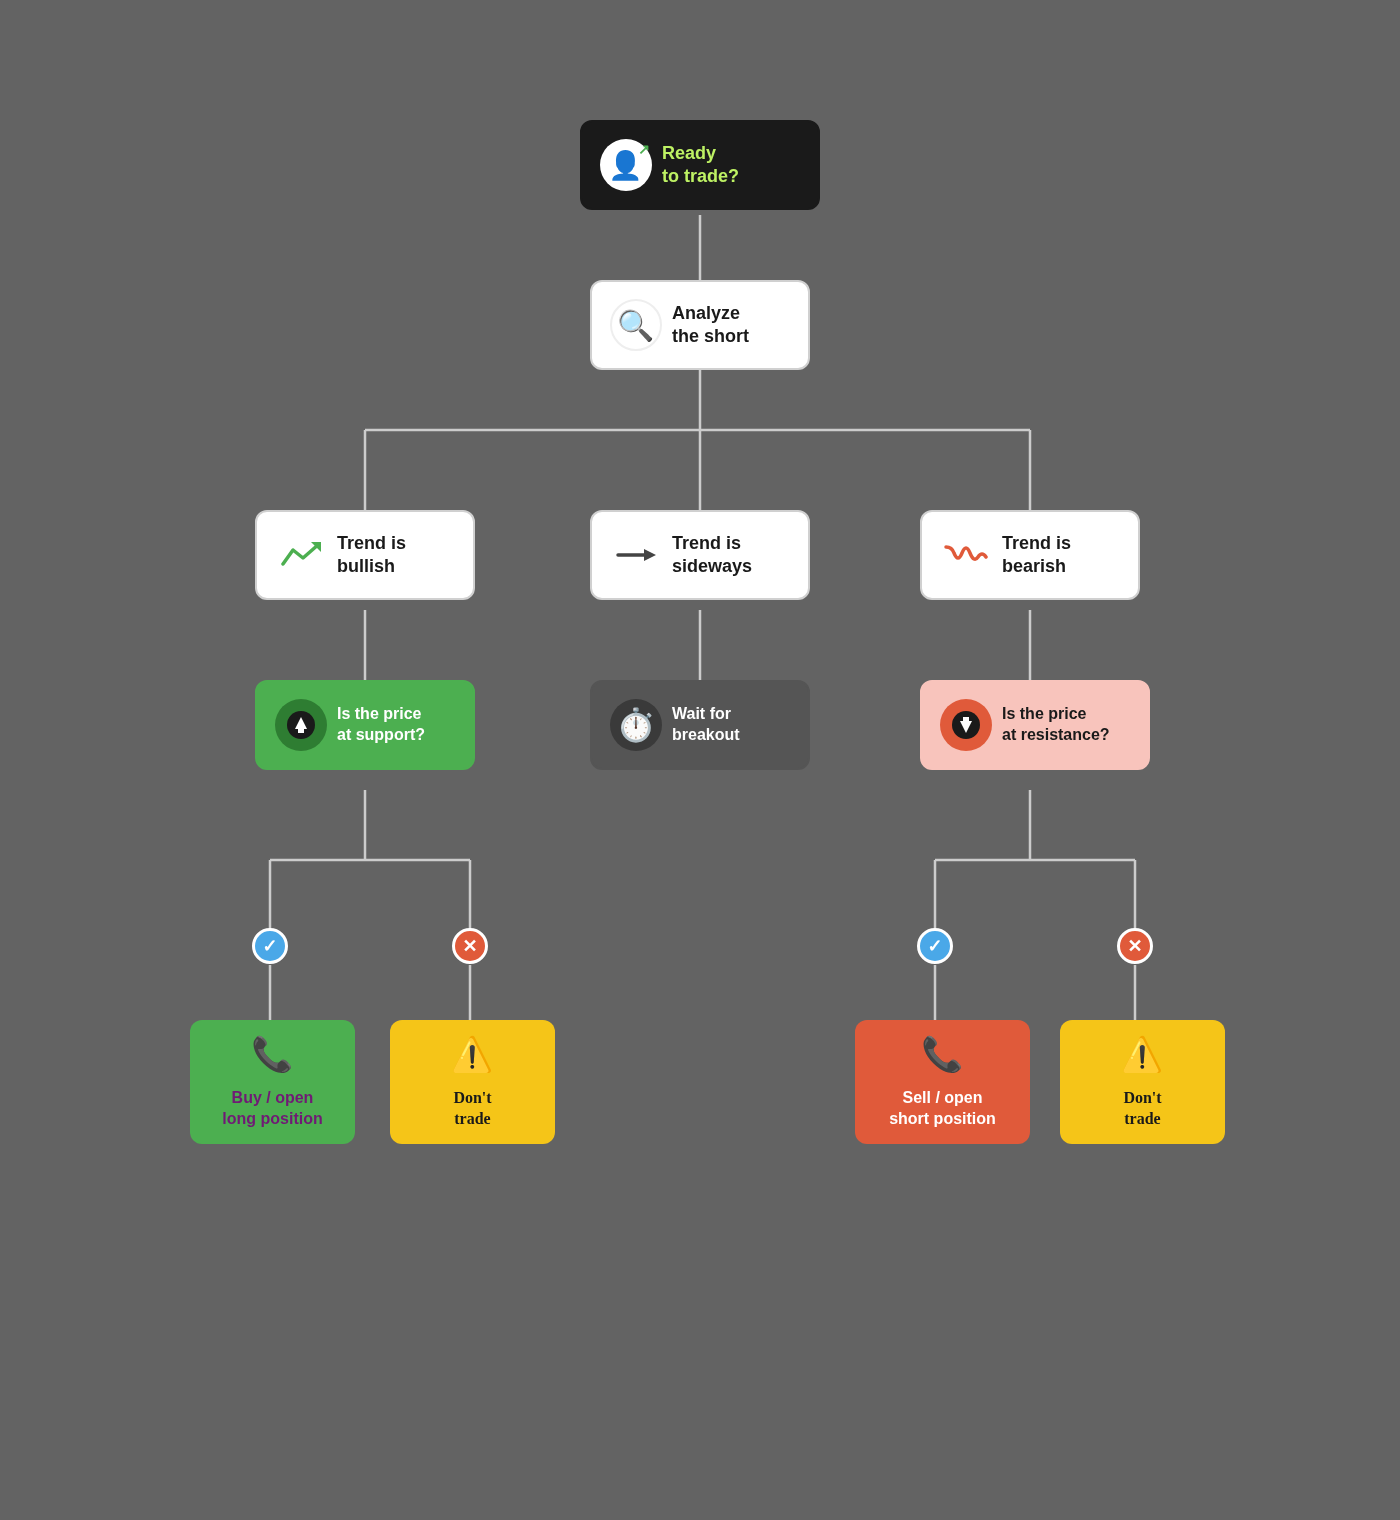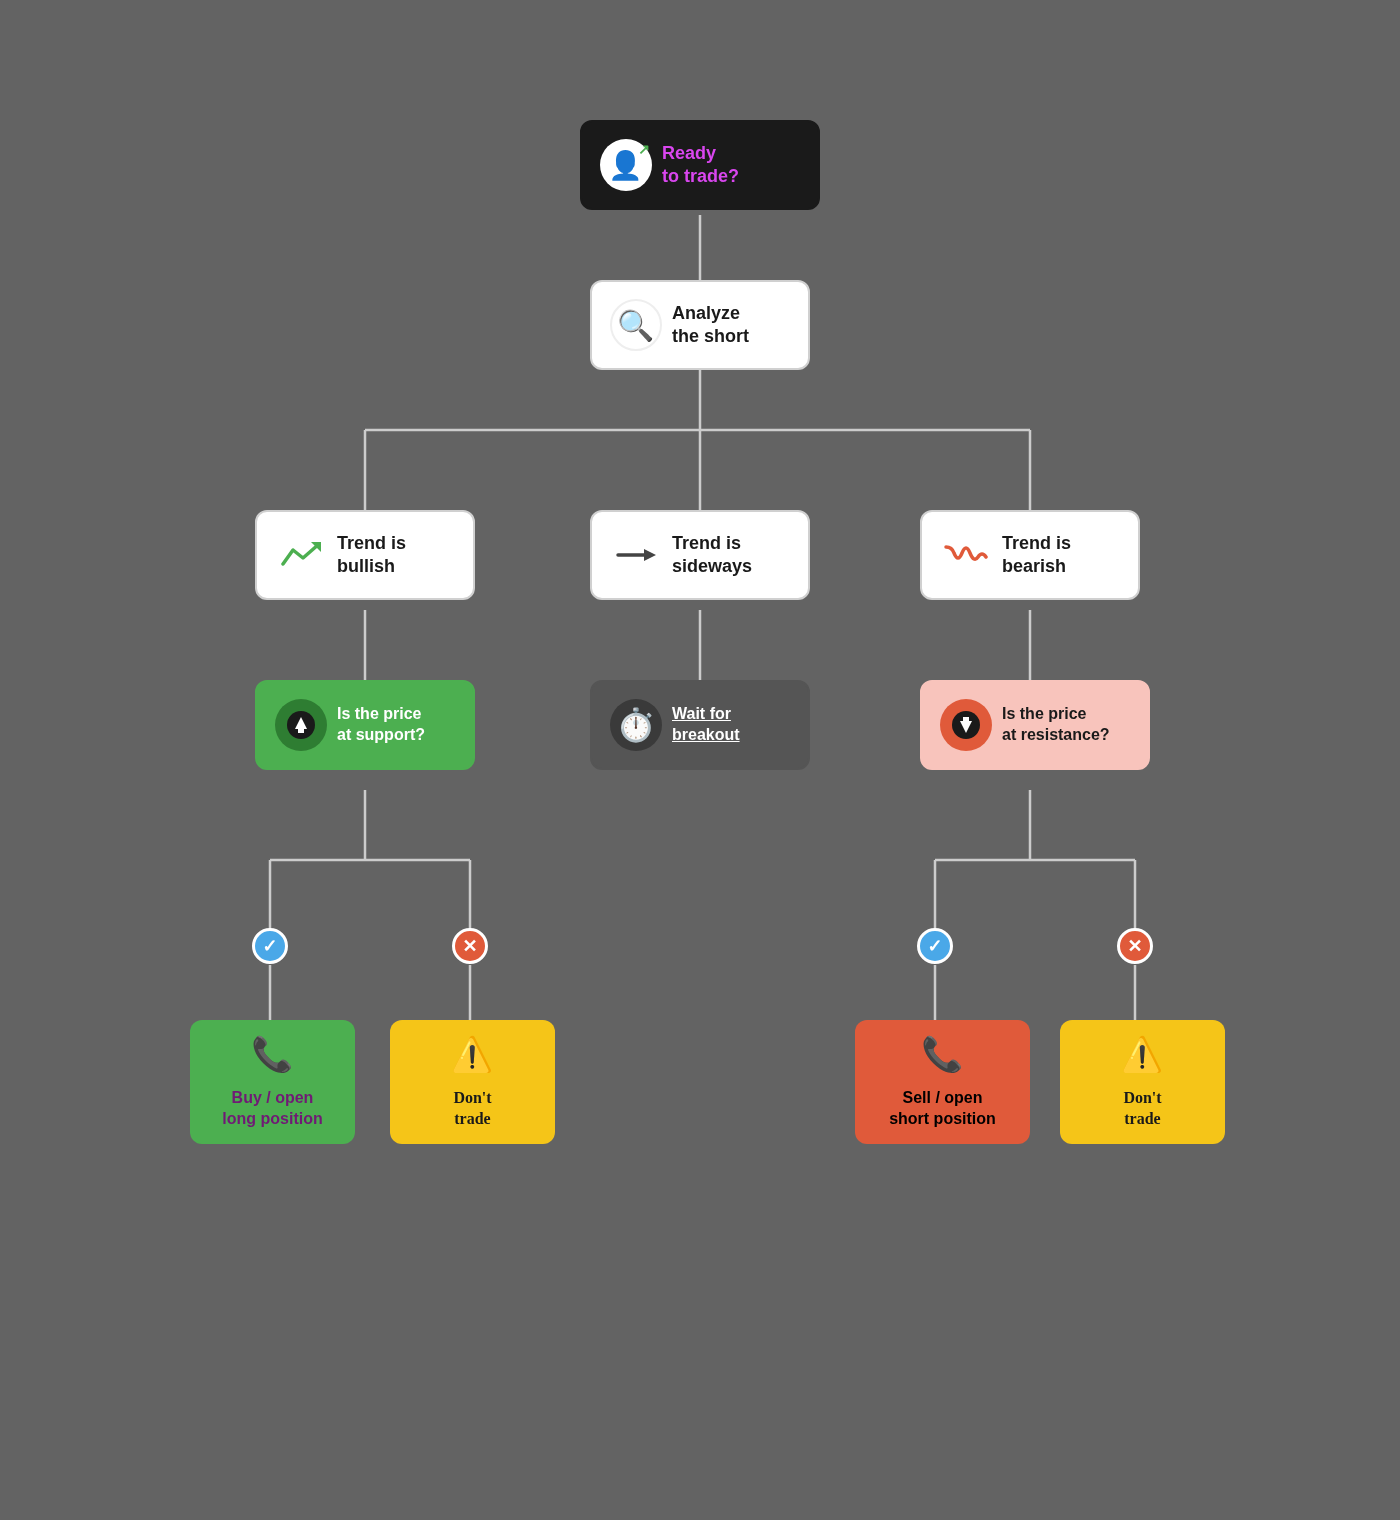--- a/index.html
+++ b/index.html
@@ -77,21 +77,21 @@
 
     .node-pink {
       background: #f8c4bc;
       border: 2px solid #f8c4bc;
     }
 
     .node-gray {
       background: #555555;
       border: 2px solid #555555;
     }
-    .node-gray .node-label { color: #fff; text-decoration: underline; }
+    .node-gray .node-label { color: #fff; }
 
     .node-action-green {
       background: #4caf50;
       border-radius: 12px;
     }
     .node-action-green .node-label { color: #fff; }
 
     .node-action-red {
       background: #e05a3a;
       border-radius: 12px;
@@ -171,21 +171,21 @@
     <line x1="320" y1="905" x2="320" y2="960" stroke="#ccc" stroke-width="2.5"></line>
     <line x1="785" y1="905" x2="785" y2="960" stroke="#ccc" stroke-width="2.5"></line>
     <line x1="985" y1="905" x2="985" y2="960" stroke="#ccc" stroke-width="2.5"></line>
   </svg>
 
   <div class="node node-dark" style="left: 430px; top: 60px; width: 240px; min-height: 90px;">
     <div class="icon-box icon-white-bg" style="position:relative;">
       <span style="font-size:28px;">👤</span>
       <span style="position:absolute;top:2px;right:2px;color:#4caf50;font-size:14px;font-weight:bold;">↗</span>
     </div>
-    <div class="node-label" style="color:#d946ef; white-space:pre-line;">Ready
+    <div class="node-label" style="color:#bef264; white-space:pre-line;">Ready
 to trade?</div>
   </div>
 
   <div class="node node-white" style="left: 440px; top: 220px; width: 220px; min-height: 90px;">
     <div class="icon-box icon-white-bg" style="background:#fff; border:2px solid #eee; font-size:30px;">
       <span>🔍</span>
     </div>
     <div class="node-label" style="white-space:pre-line;">Analyze
 the short</div>
   </div>
@@ -277,21 +277,21 @@
   </div>
 
   <div class="node node-action-yellow" style="left: 240px; top: 960px; width: 165px; min-height: 90px; flex-direction:column; align-items:center; text-align:center; padding: 14px 12px;">
     <div style="font-size:34px; margin-bottom:4px;">⚠️</div>
     <div class="node-label" style="white-space:pre-line; font-size:16px;">Don't
 trade</div>
   </div>
 
   <div class="node node-action-red" style="left: 705px; top: 960px; width: 175px; min-height: 90px; flex-direction:column; align-items:center; text-align:center; padding: 14px 12px;">
     <div style="font-size:34px; margin-bottom:4px;">📞</div>
-    <div class="node-label" style="white-space:pre-line; color:#000000; font-size:16px;">Sell / open
+    <div class="node-label" style="white-space:pre-line; color:#ffffff; font-size:16px;">Sell / open
 short position</div>
   </div>
 
   <div class="node node-action-yellow" style="left: 910px; top: 960px; width: 165px; min-height: 90px; flex-direction:column; align-items:center; text-align:center; padding: 14px 12px;">
     <div style="font-size:34px; margin-bottom:4px;">⚠️</div>
     <div class="node-label" style="white-space:pre-line; font-size:16px;">Don't
 trade</div>
   </div>
 
 </div>

